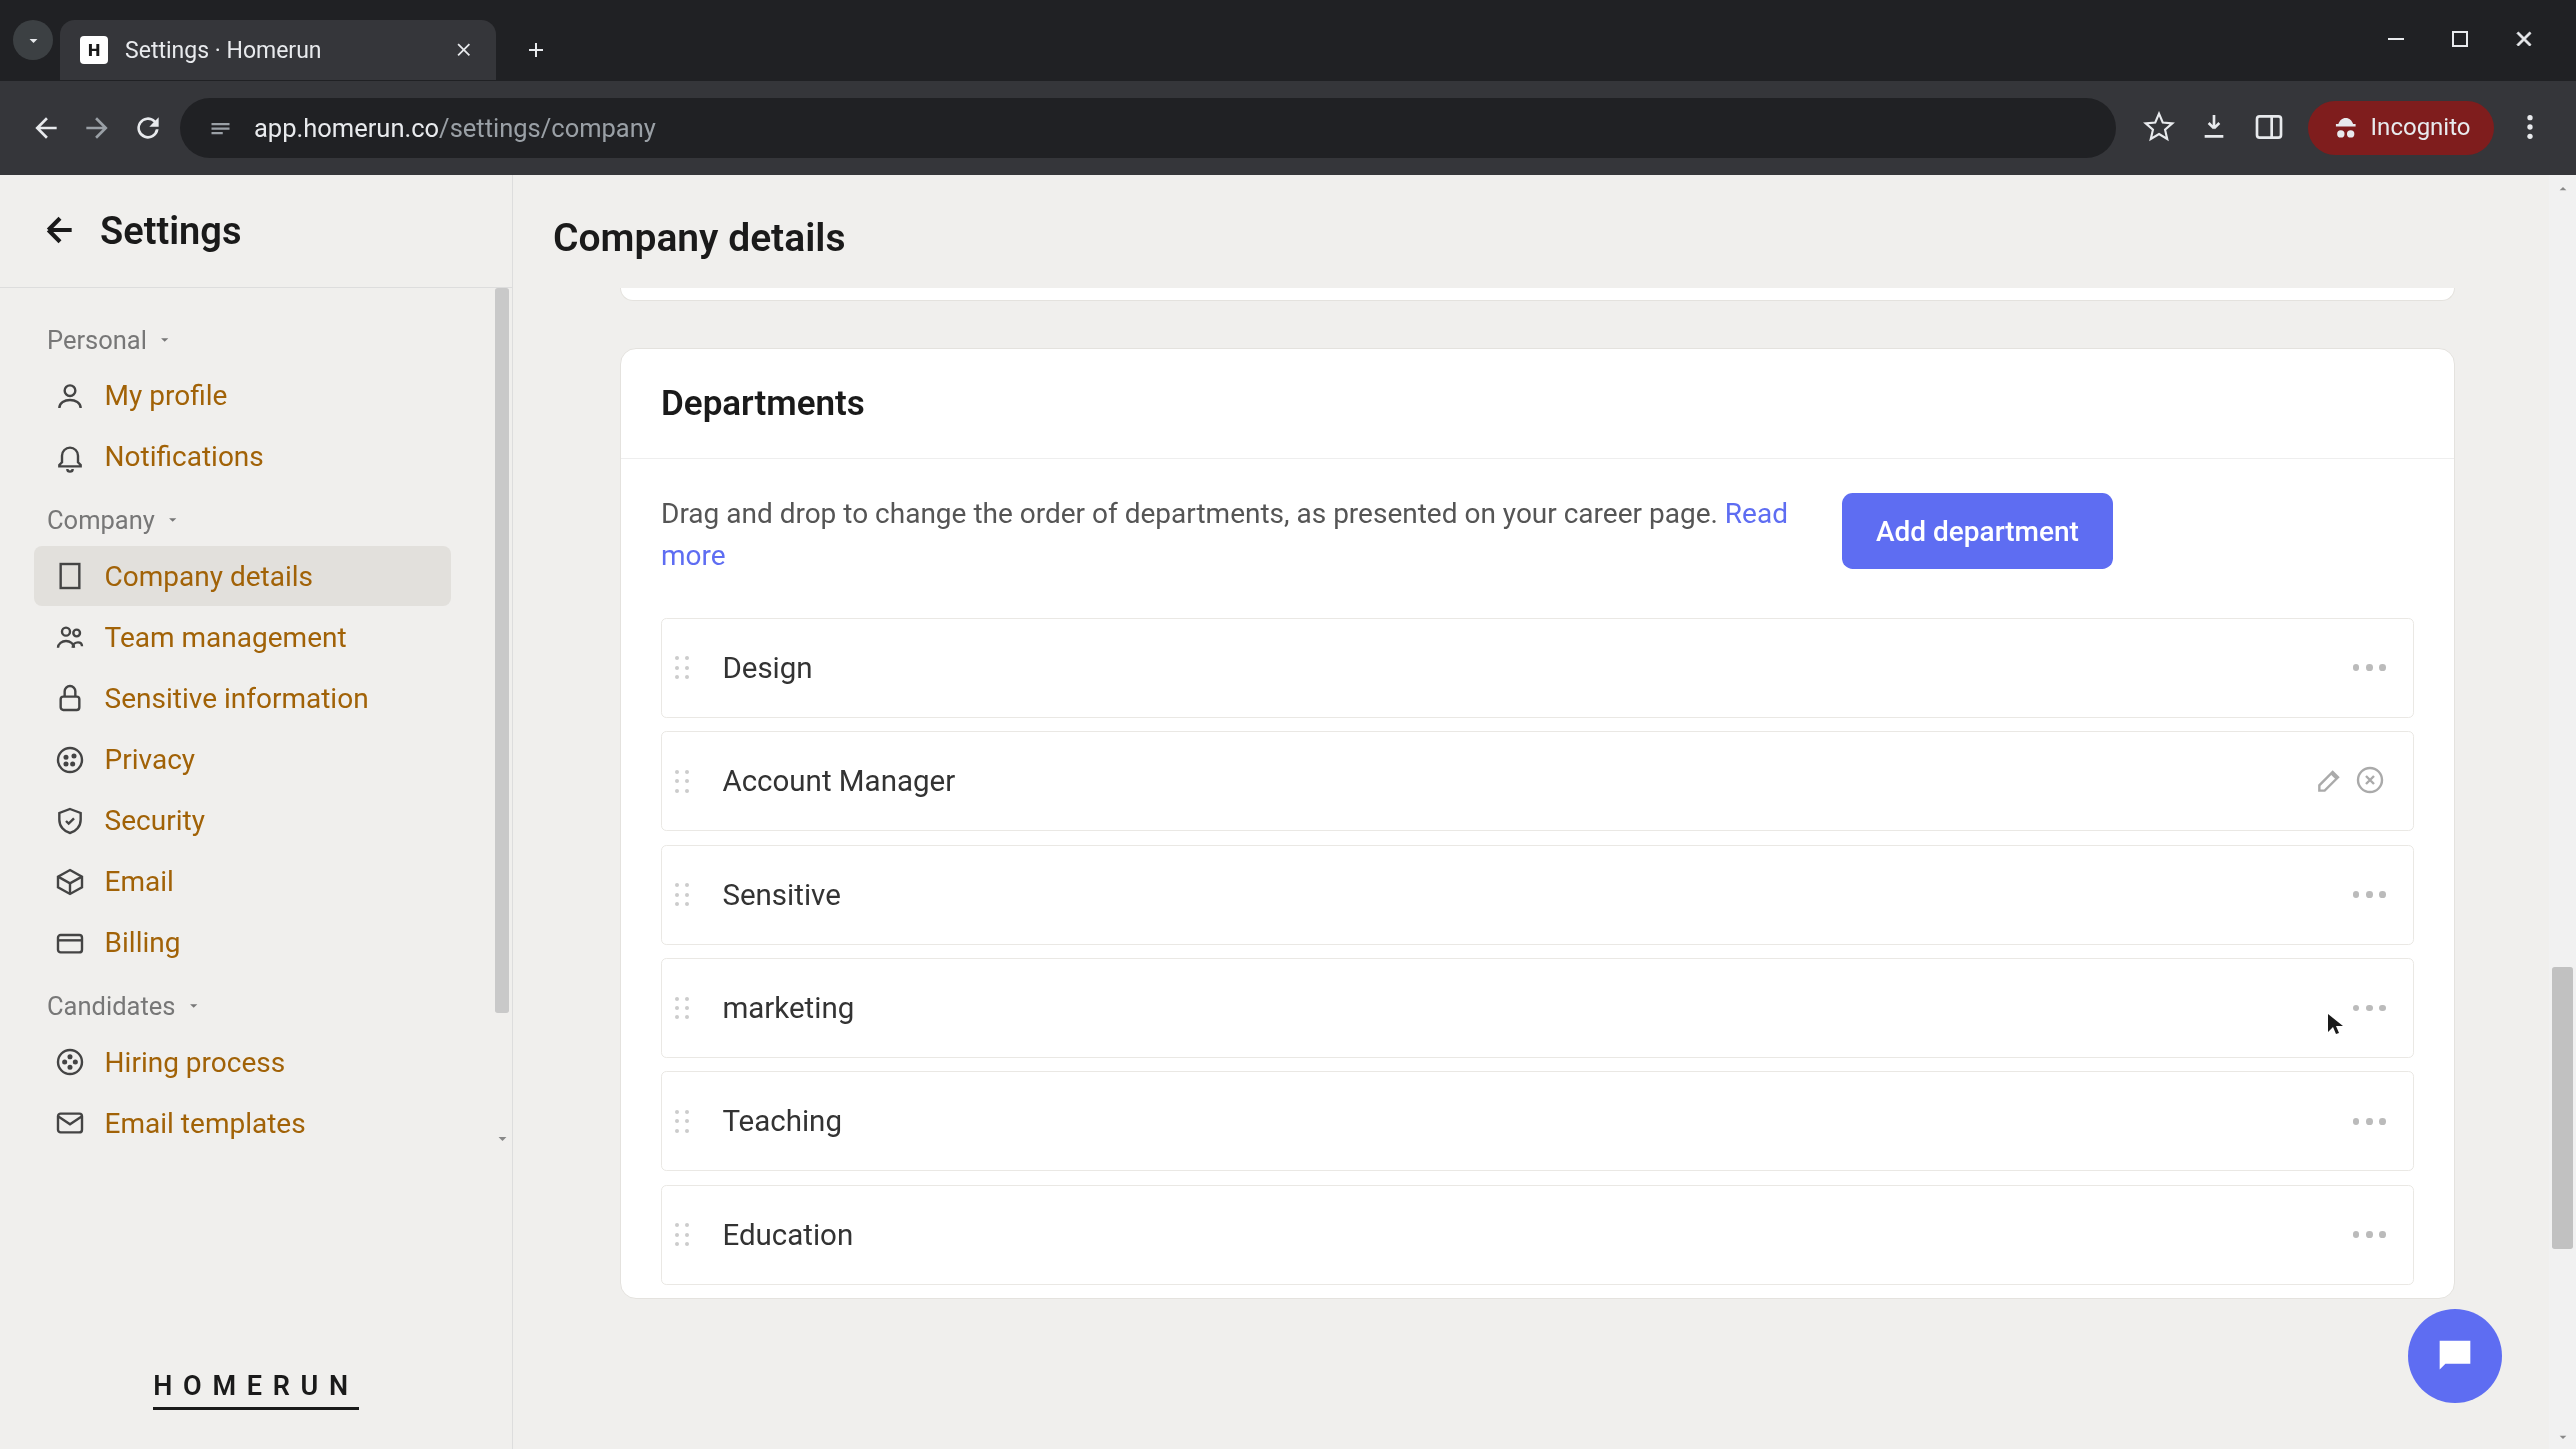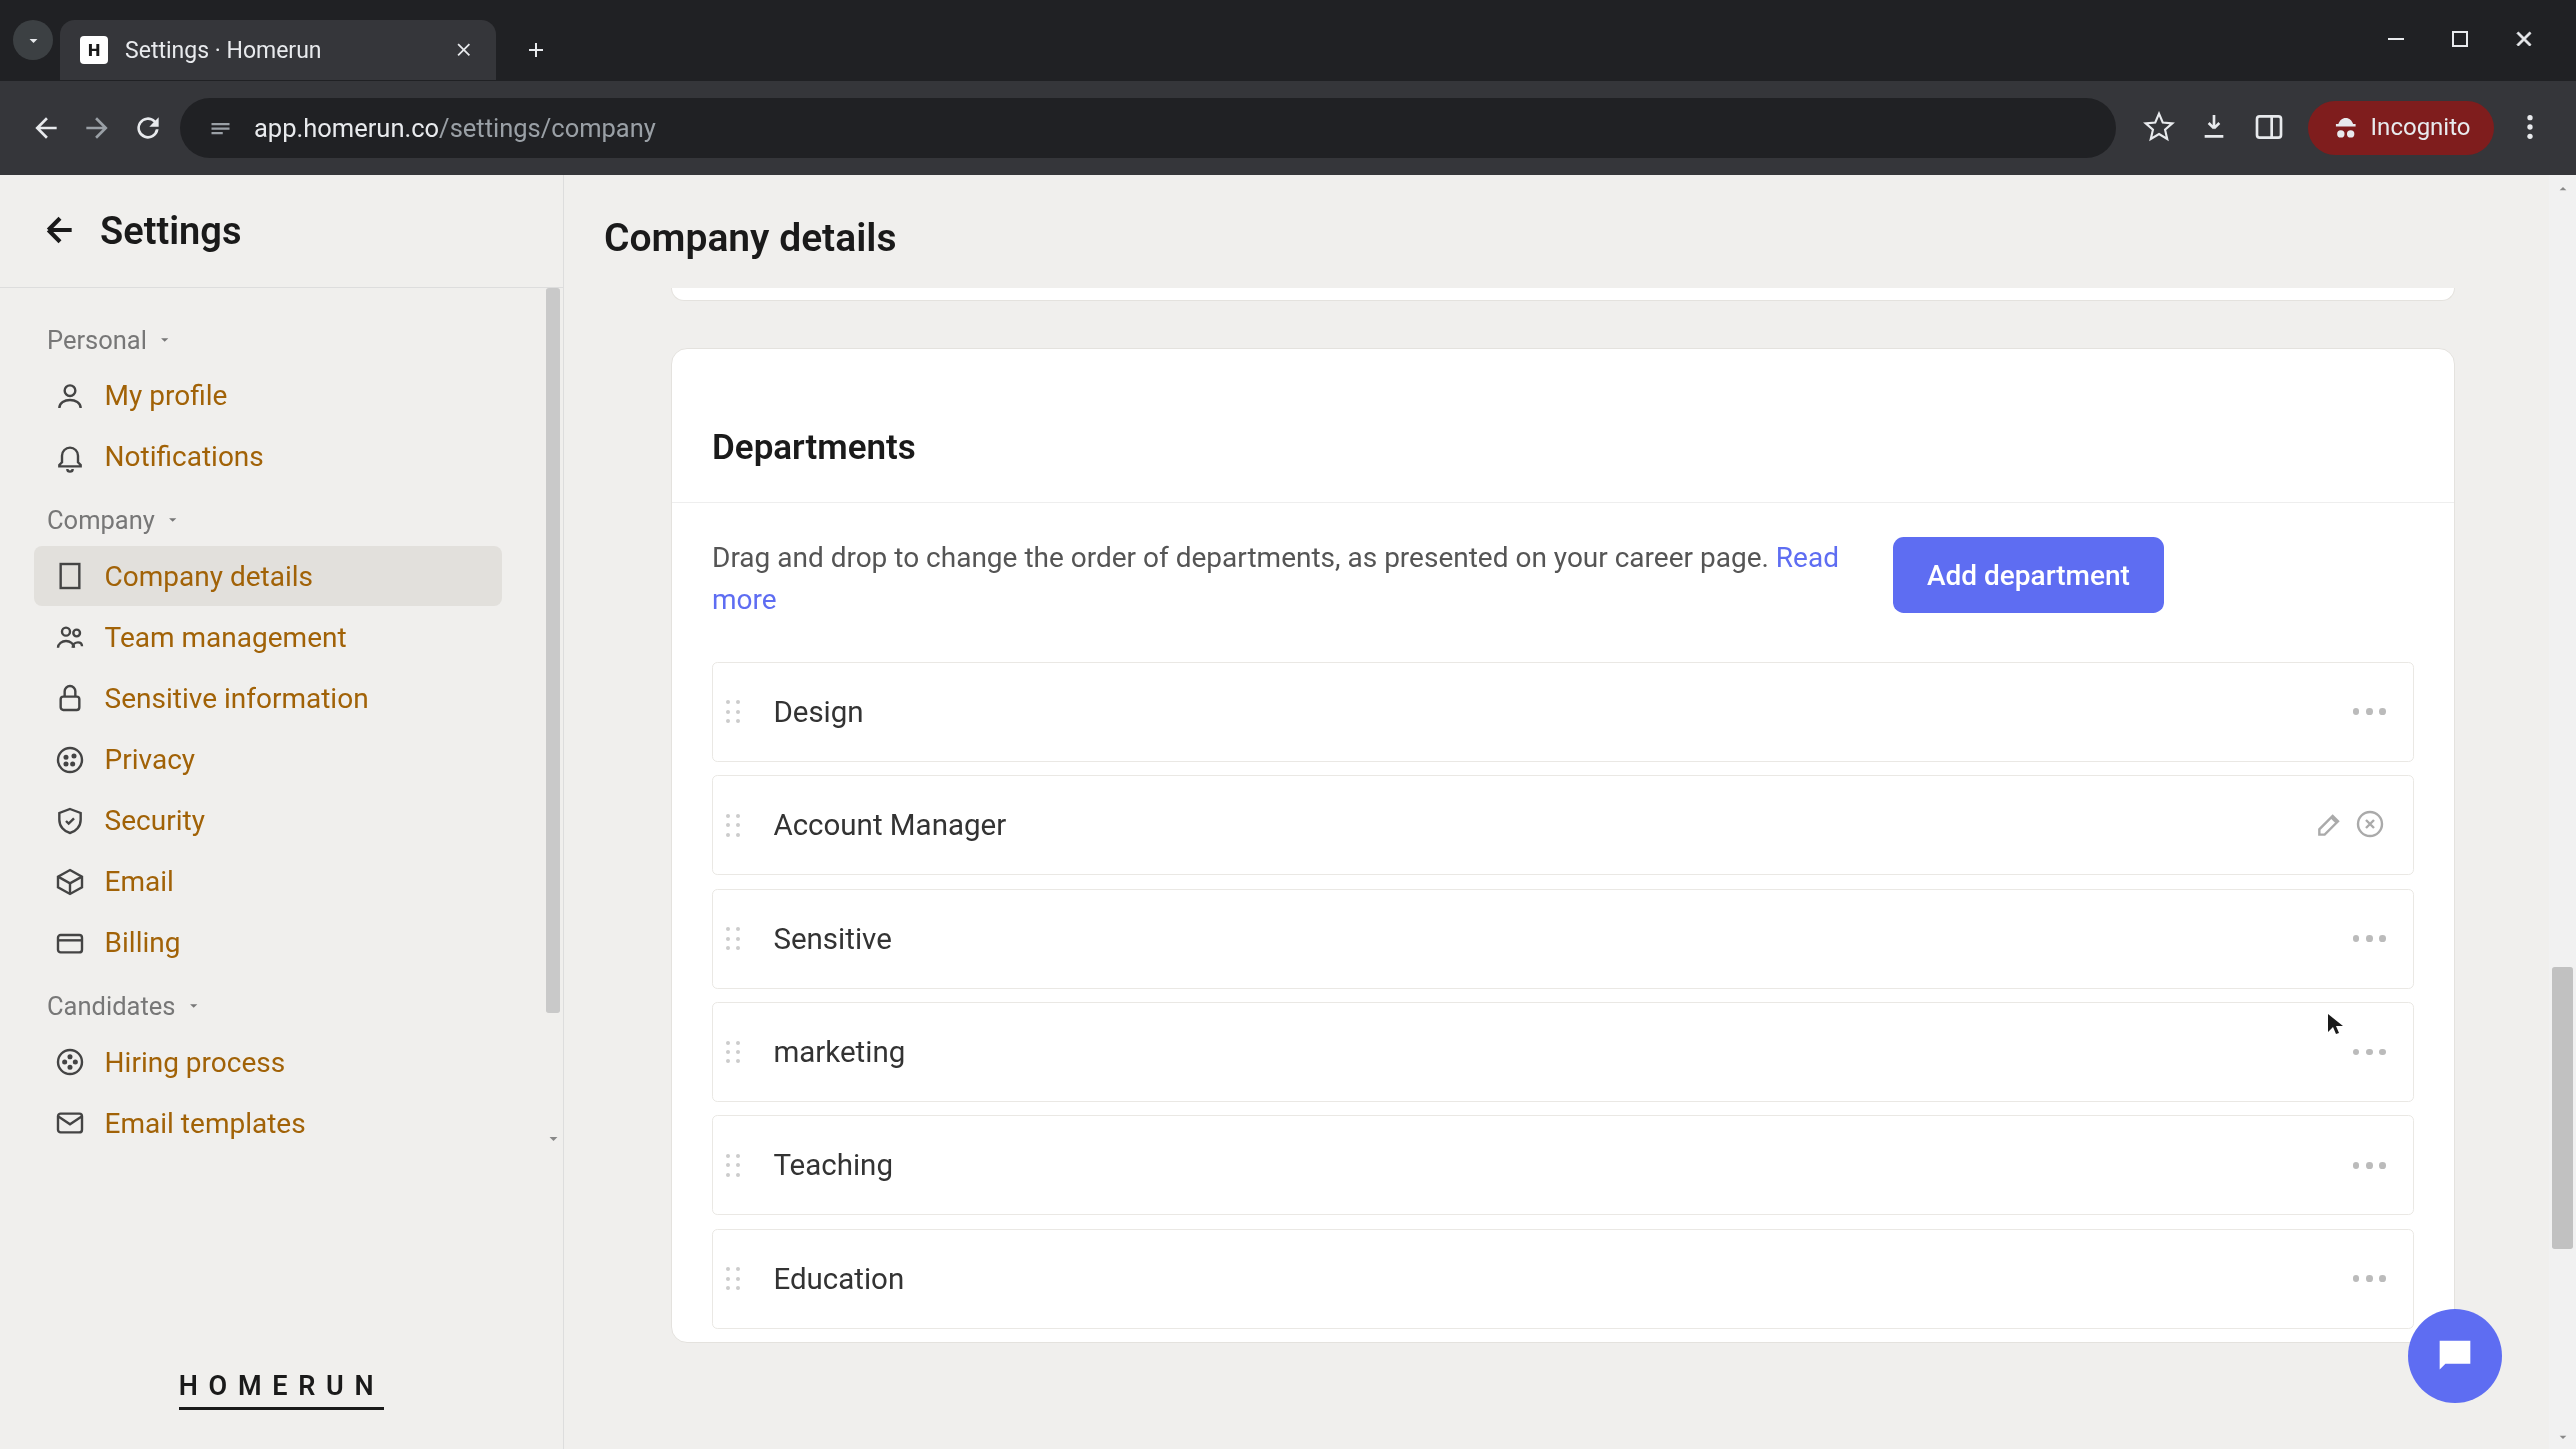--- a/index.html
+++ b/index.html
@@ -37,21 +37,21 @@
 
     
     .app { height: calc(1449px - 174px); background: #f0efed; display: flex; position: relative; }
     .app-scroll { position: absolute; right: 0; top: 0; width: 27px; height: 100%; background: #f1f1f1; }
     .app-scroll-up, .app-scroll-down { width: 27px; height: 27px; display: flex; align-items: center; justify-content: center; }
     .app-scroll-up { position: absolute; top: 0; }
     .app-scroll-down { position: absolute; bottom: 0; }
     .app-scroll-up svg, .app-scroll-down svg { width: 16px; height: 16px; fill: #888; }
     .app-scroll-thumb { position: absolute; right: 2.7px; width: 21.5px; background: #c1c1c1; border-radius: 2.7px; top: 792px; height: 282px; }
 
-    .sidebar { width: 564px; border-right: 0.7px solid #ddd; display: flex; flex-direction: column; position: relative; }
+    .sidebar { width: 513px; border-right: 0.7px solid #ddd; display: flex; flex-direction: column; position: relative; }
     .sidebar-header { display: flex; align-items: center; gap: 20px; padding: 34px 40px; }
     .back-arrow svg { width: 40px; height: 40px; stroke: #1a1a1a; stroke-width: 2.5; fill: none; }
     .sidebar-title { font-size: 38px; font-weight: 600; color: #1a1a1a; }
     .sidebar-divider { height: 0.7px; background: #ddd; }
     .sidebar-body { padding: 20px 27px 0 47px; position: relative; }
     .sidebar-scroll { position: absolute; right: 0; top: 0; width: 20px; height: 100%; }
     .sidebar-scroll-thumb { position: absolute; right: 2.7px; width: 14.8px; background: #c9c9c9; border-radius: 2.7px; top: 0; height: 725px; }
     .sidebar-scroll-down { position: absolute; bottom: 3.4px; right: 0; }
     .sidebar-scroll-down svg { width: 19px; height: 19px; fill: #888; }
 
@@ -65,21 +65,21 @@
     .sidebar-footer { margin-top: auto; padding: 27px 0 40px; text-align: center; }
     .sidebar-footer .logo { font-size: 27px; font-weight: 600; letter-spacing: 10.7px; color: #1a1a1a; border-bottom: 3.4px solid #1a1a1a; padding-bottom: 5.4px; display: inline-block; }
 
     .main { flex: 1; padding: 0 0 0 40px; overflow: hidden; }
     .main-header { padding: 40px 0 27px; }
     .main-title { font-size: 39px; font-weight: 600; color: #1a1a1a; }
     .card-edge { height: 13.4px; margin: 0 121px 47px 67px; background: #fff; border-radius: 0 0 16px 16px; border: 0.7px solid #e4e2de; border-top: none; }
 
     .card { background: #fff; border: 0.7px solid #e4e2de; border-radius: 16px; margin: 0 121px 0 67px; }
     .card-header { padding: 34px 40px; }
-    .card-title { font-size: 35px; font-weight: 600; color: #1a1a1a; margin-top: 44px; }
+    .card-title { font-size: 35px; font-weight: 600; color: #1a1a1a; }
     .card-divider { height: 0.7px; background: #eee; }
     .card-desc-row { display: flex; align-items: flex-start; padding: 34px 40px; gap: 27px; }
     .card-desc { font-size: 28px; color: #555; line-height: 1.5; flex: 1; max-width: 1154px; }
     .card-desc a { color: #5e6df2; text-decoration: none; }
     .add-btn { background: #5e6df2; color: #fff; font-size: 28px; font-weight: 500; padding: 21.5px 34px; border-radius: 10.7px; border: none; }
 
     .dept-list { padding: 6.7px 40px 0; }
     .dept-row { display: flex; align-items: center; border: 0.7px solid #eae8e4; border-radius: 5.4px; margin-bottom: 13.4px; padding: 0 27px 0 13.4px; height: 100px; }
     .drag-handle { width: 20px; margin-right: 27px; display: grid; grid-template-columns: repeat(2, 4px); gap: 5.4px; }
     .drag-dot { width: 4px; height: 4px; background: #ccc; border-radius: 50%; }

